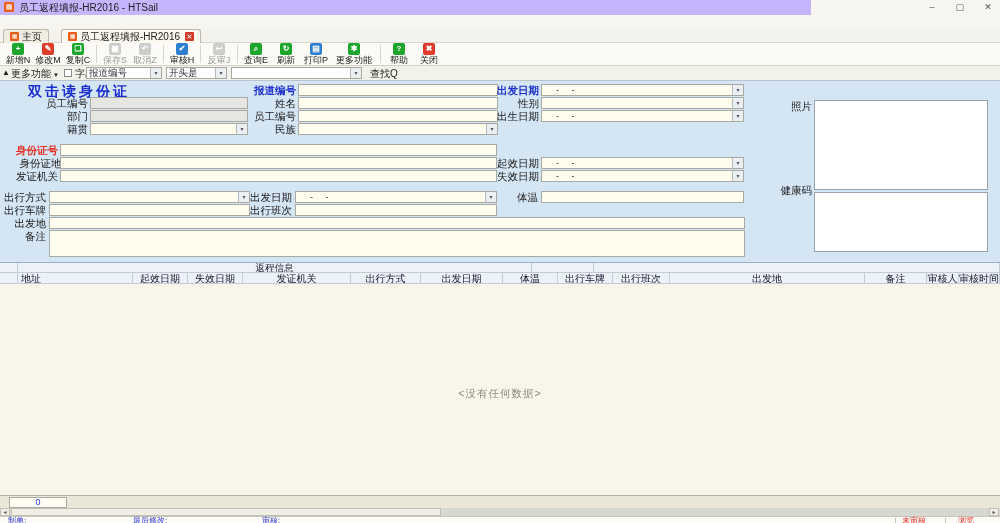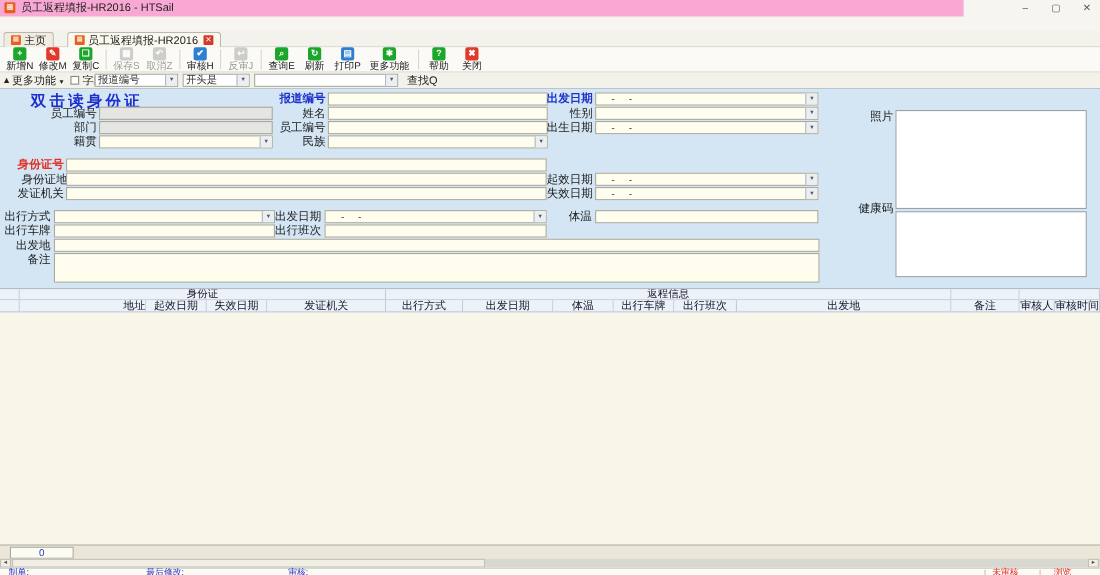--- a/index.html
+++ b/index.html
@@ -1,20 +1,20 @@
 <!DOCTYPE html>
 <html><head>
 <meta charset="utf-8">
 <style>
   *{margin:0;padding:0;box-sizing:border-box;font-family:"Liberation Sans",sans-serif}
   html,body{width:1000px;height:523px;overflow:hidden;background:#fff}
   #app{position:relative;width:1000px;height:523px;background:#f6f5f0;font-size:11px}
   .abs{position:absolute}
   
-  #titlebar{left:0;top:0;width:876px;height:15px;background:#f9a8d4}
+  #titlebar{left:0;top:0;width:811px;height:15px;background:#c4b5fd}
   #appicon{left:4px;top:2px;width:10px;height:10px;background:#e8611c;color:#fff;font-size:7px;line-height:10px;text-align:center;border-radius:1px}
   #wintitle{left:19px;top:1px;font-size:10px;color:#222;line-height:13px;white-space:nowrap}
   .winbtn{top:0;width:24px;height:15px;color:#555;font-size:9px;text-align:center;line-height:15px}
   
   #menubar{left:0;top:15px;width:1000px;height:13px;display:flex;gap:13px;padding-left:5px;align-items:center;background:#f6f5f1}
   .mitem{font-size:10.5px;color:#111;white-space:nowrap}
   
   #tabbar{left:0;top:28px;width:1000px;height:15px;background:#f3f2ec;border-bottom:1px solid #d8d7cd}
   .tab{position:absolute;top:1px;height:14px;background:#efece1;border:1px solid #b9b8aa;border-bottom:none;border-radius:3px 3px 0 0;display:flex;align-items:center;gap:3px;padding:0 6px;font-size:10px;color:#222;white-space:nowrap}
   .tab.active{background:#faf8ef}
@@ -44,21 +44,21 @@
   .combo .arr{position:absolute;right:0;top:0;width:11px;height:10px;background:#eceff2;border-left:1px solid #b3bac4;color:#556;font-size:6px;text-align:center;line-height:10px}
   .dval{display:inline-block;font-size:9px;color:#333;letter-spacing:5px;padding-left:12px;line-height:10px}
   .bigbox{position:absolute;background:#fff;border:1px solid #98a2ac}
   #readid{font-size:9.5px;line-height:11px;padding-left:3px;color:#222}
   #readid .minus{position:absolute;right:1px;top:0;width:10px;height:10px;font-size:8px;line-height:10px;text-align:center;color:#445;border-left:1px solid #b3bac4;background:#eceff2}
   
   #grid{left:0;top:262px;width:1000px;height:233px;background:#f8f5e9;border-top:1px solid #9eb0c4}
   .trow{display:flex;width:1000px}
   .th{flex:none;height:10px;background:#edf1f8;border-right:1px solid #c2cbda;border-bottom:1px solid #c2cbda;font-size:9.5px;line-height:10px;text-align:center;color:#15152a;overflow:hidden;white-space:nowrap}
   .thead .th{height:11px;line-height:11px;font-size:10px}
-  .th.left{text-align:right;padding-left:3px}
+  .th.left{text-align:left;padding-left:3px}
   .th.grow{flex:1}
   .empty{display:block;text-align:center;margin-top:103px;font-size:10.5px;color:#8b8b7e;letter-spacing:1px}
   
   #countbar{left:0;top:495px;width:1000px;height:13px;background:#eae7d9;border-top:1px solid #b3b3a6}
   #counttab{left:9px;top:1px;width:58px;height:11px;background:#fdfcf3;border:1px solid #aaa9a0;font-size:9px;color:#2a35c8;text-align:center;line-height:9px}
   #hscroll{left:0;top:508px;width:1000px;height:8px;background:#d8d8d3}
   .sarrow{position:absolute;top:0;width:10px;height:8px;background:#f1efe5;border:1px solid #c2c0b2;font-size:6px;line-height:6px;text-align:center;color:#555}
   #sthumb{position:absolute;left:11px;top:0;width:430px;height:8px;background:#f1efe5;border:1px solid #c2c0b2}
   #statusbar{left:0;top:516px;width:1000px;height:7px;background:#fcfbf5;border-top:1px solid #c9c8bd}
   .stext{position:absolute;top:0;font-size:8px;line-height:8px;color:#2a35c8;white-space:nowrap}
@@ -256,41 +256,43 @@
     <div class="lbl" style="left:0;top:136px;width:46px">出发地</div>
     <input class="ipt" style="left: 49px; top: 136px; width: 696px;" value="">
 
     <div class="lbl" style="left:0;top:149px;width:46px">备注</div>
     <div class="ipt" style="left:49px;top:149px;width:696px;height:27px"></div>
   </div>
 
   <div class="abs" id="grid">
     <div class="trow tgroup">
       <div class="th" style="width:18px"></div>
-      <div class="th" style="width:333px">身份证</div>
       <div class="th" style="width:514px">返程信息</div>
       <div class="th" style="width:62px"></div>
       <div class="th grow"></div>
     </div>
     <div class="trow thead">
       <div class="th" style="width:18px"></div>
       <div class="th left" style="width:115px">地址</div>
       <div class="th" style="width:55px">起效日期</div>
       <div class="th" style="width:55px">失效日期</div>
       <div class="th" style="width:108px">发证机关</div>
       <div class="th" style="width:70px">出行方式</div>
       <div class="th" style="width:82px">出发日期</div>
       <div class="th" style="width:55px">体温</div>
       <div class="th" style="width:55px">出行车牌</div>
       <div class="th" style="width:57px">出行班次</div>
       <div class="th" style="width:195px">出发地</div>
       <div class="th" style="width:62px">备注</div>
       <div class="th" style="width:32px">审核人</div>
       <div class="th grow">审核时间</div>
     </div>
+    <div>
+      <span class="empty">&lt;没有任何数据&gt;</span>
+    </div>
   </div>
 
   <div class="abs" id="countbar">
     <div class="abs" id="counttab">0</div>
   </div>
 
   <div class="abs" id="hscroll">
     <span class="sarrow" style="left:0">◂</span>
     <span id="sthumb"></span>
     <span class="sarrow" style="left:989px">▸</span>

